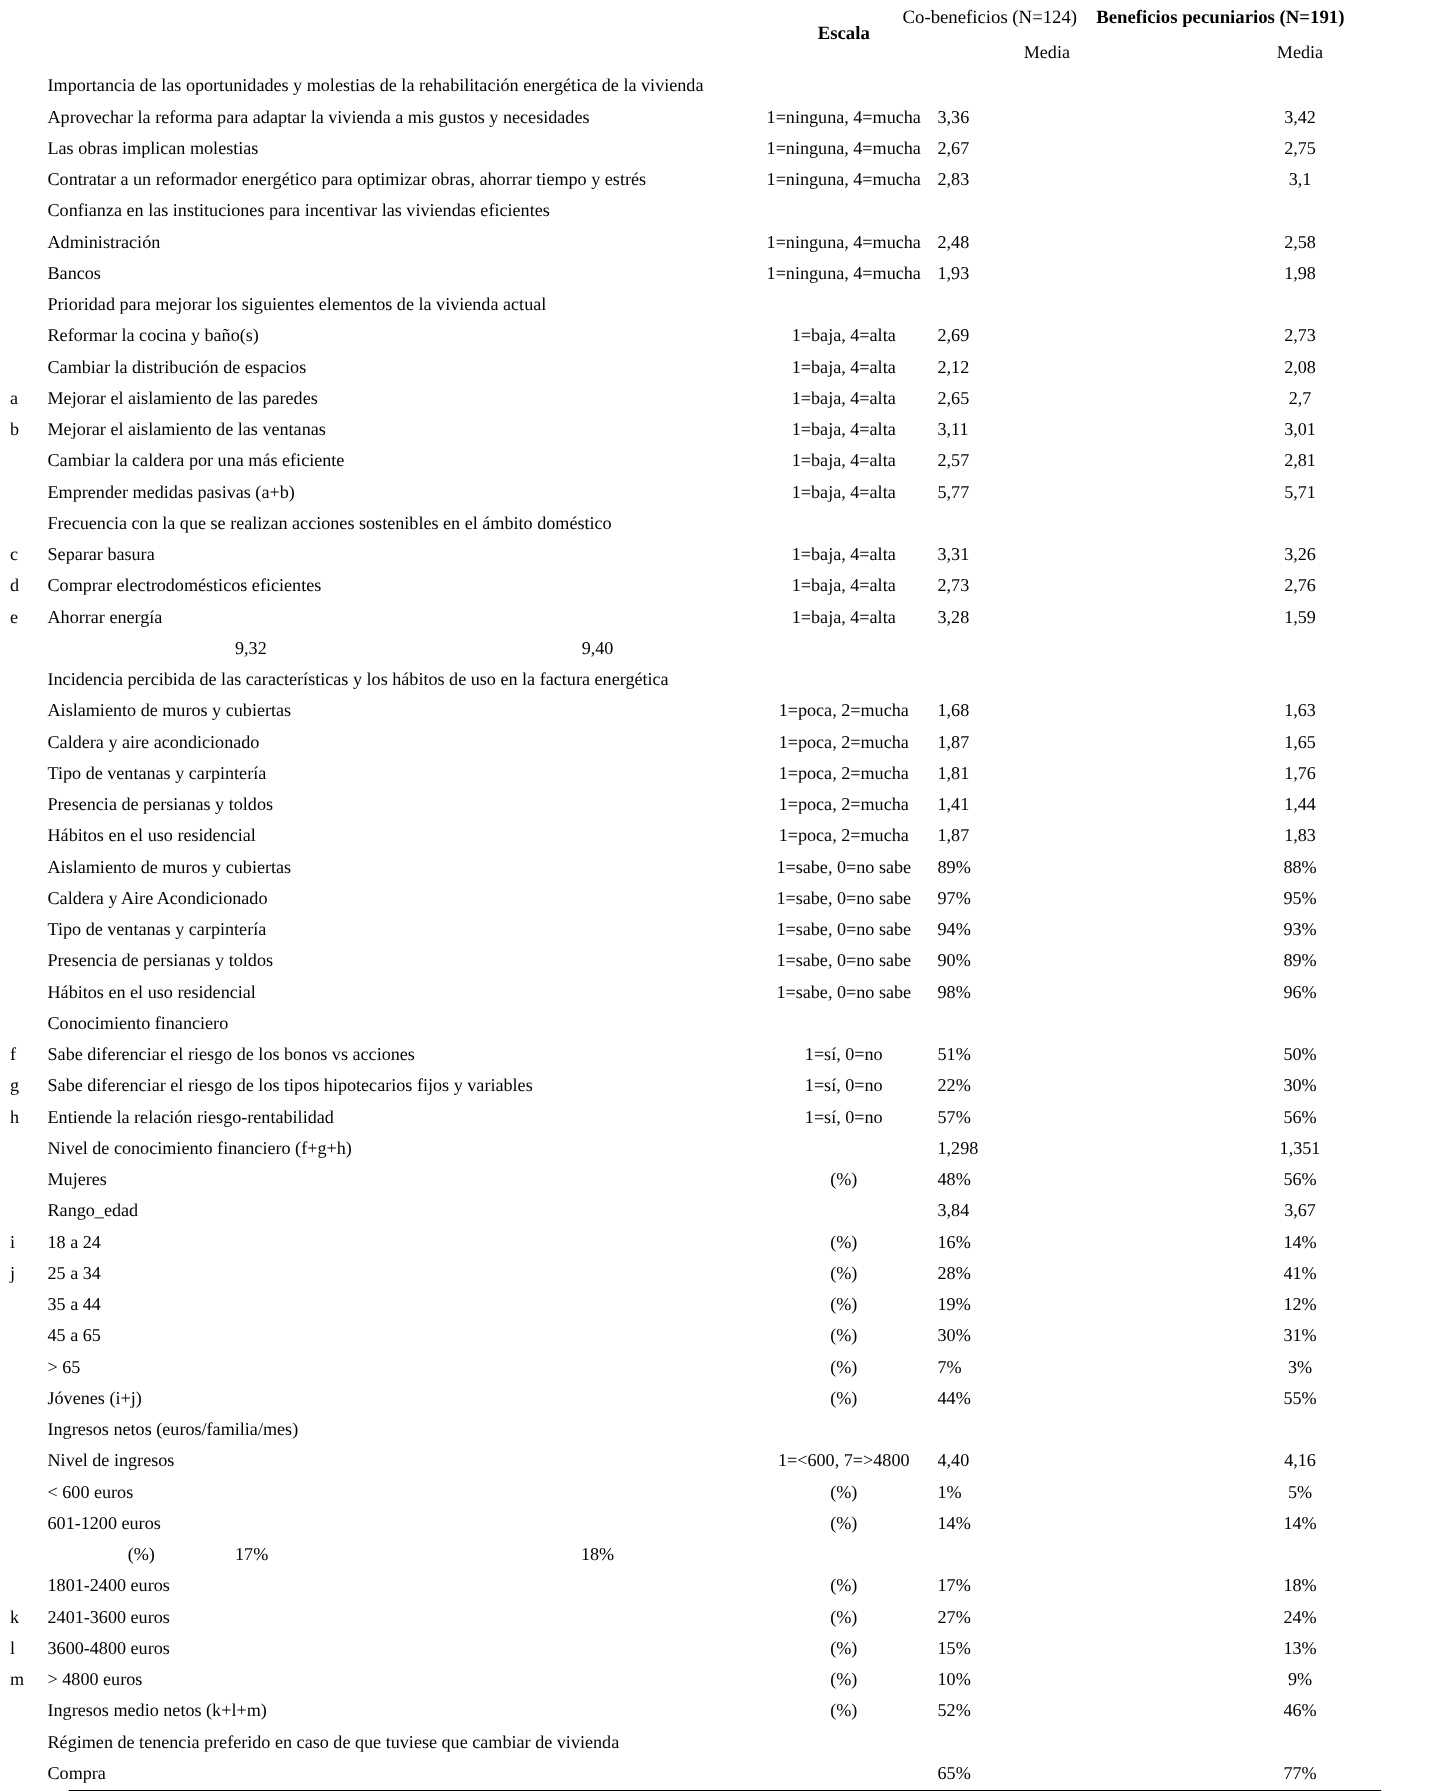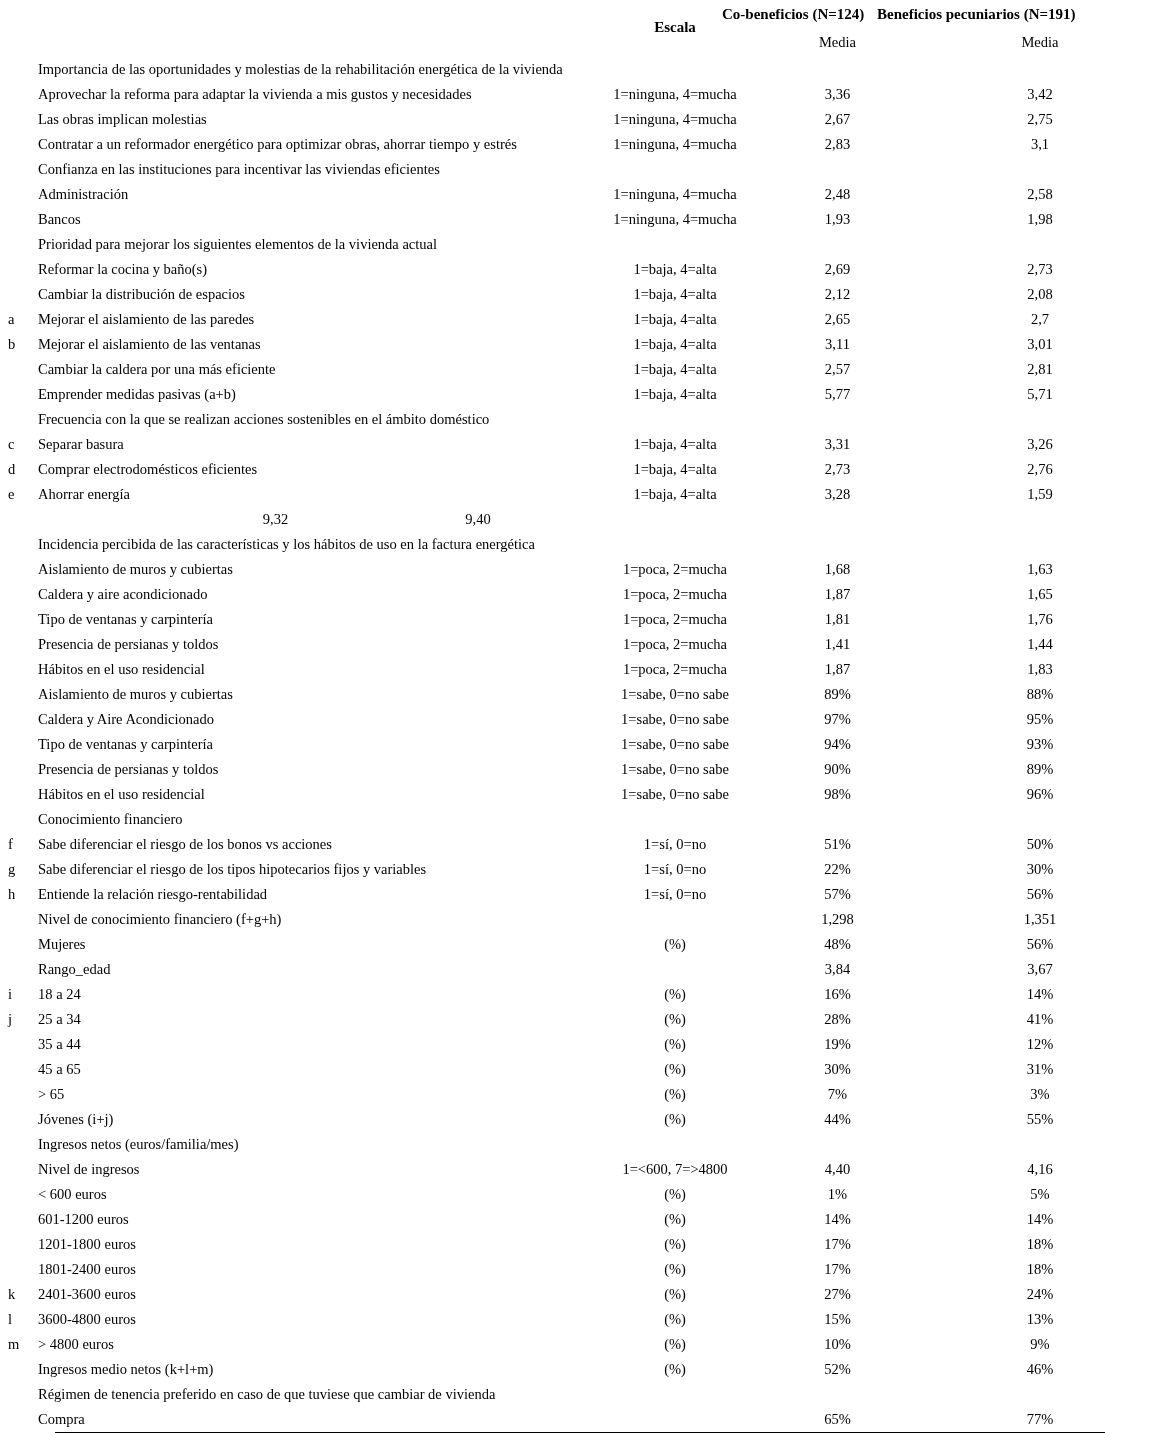--- a/index.html
+++ b/index.html
@@ -34,21 +34,21 @@
     top: 19px;
     text-align: center;
     font-weight: bold;
     font-size: 15px;
     white-space: nowrap;
   }
   .h-group1 {
     position: absolute;
     left: 722px;
     top: 6px;
-    font-weight: bold;
+    font-weight: normal;
     font-size: 15px;
     white-space: nowrap;
   }
   .h-group2 {
     position: absolute;
     left: 877px;
     top: 6px;
     font-weight: bold;
     font-size: 15px;
     white-space: nowrap;
@@ -91,21 +91,20 @@
   }
   .c-scale {
     flex: none;
     width: 150px;
     white-space: nowrap;
     text-align: center;
   }
   .c-v1 {
     flex: none;
     width: 175px;
-    text-align: center;
     white-space: nowrap;
   }
   .c-v2 {
     flex: none;
     width: 230px;
     text-align: center;
     white-space: nowrap;
   }
   
   .bottom-rule {
@@ -454,21 +453,20 @@
       </div>
       <div class="row">
         <div class="c-marker"></div>
         <div class="c-label">601-1200 euros</div>
         <div class="c-scale">(%)</div>
         <div class="c-v1">14%</div>
         <div class="c-v2">14%</div>
       </div>
       <div class="row">
         <div class="c-marker"></div>
-        <div class="c-label">1201-1800 euros</div>
         <div class="c-scale">(%)</div>
         <div class="c-v1">17%</div>
         <div class="c-v2">18%</div>
       </div>
       <div class="row">
         <div class="c-marker"></div>
         <div class="c-label">1801-2400 euros</div>
         <div class="c-scale">(%)</div>
         <div class="c-v1">17%</div>
         <div class="c-v2">18%</div>

